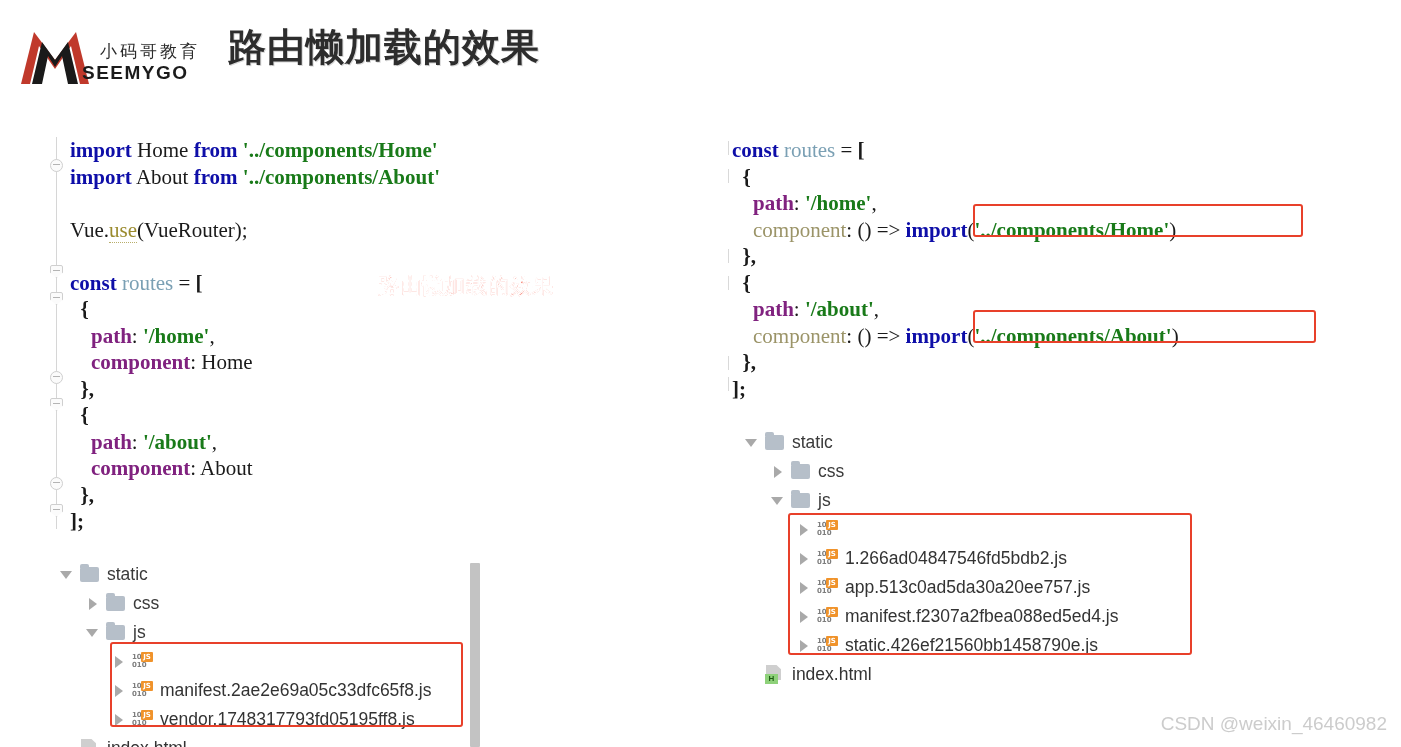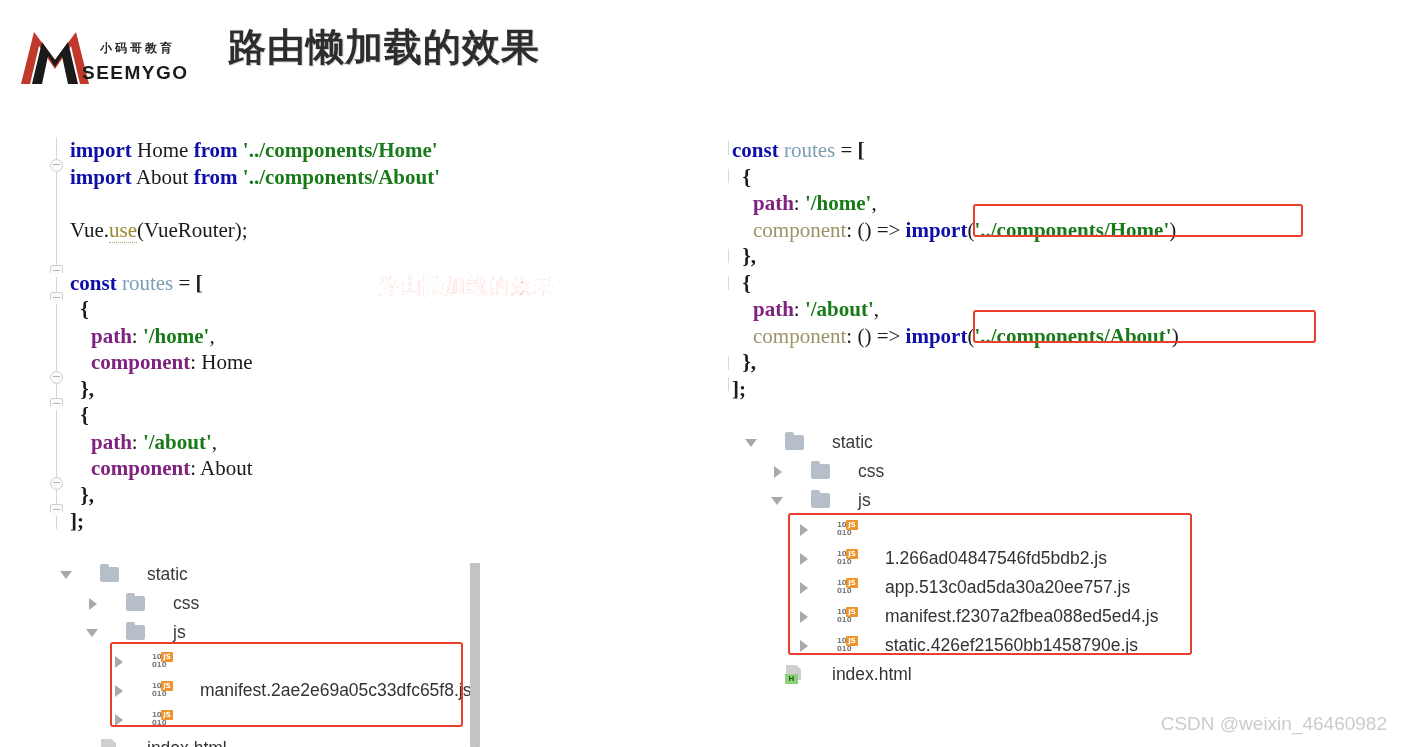--- a/index.html
+++ b/index.html
@@ -20,21 +20,21 @@
     width: 1401px; height: 105px;
   }
   #logo-wrap {
     position: absolute;
     left: 18px; top: 26px;
     width: 200px; height: 62px;
   }
   #logo-mark { position: absolute; left: 0; top: 0; width: 74px; height: 60px; }
   #logo-text-cn {
     position: absolute; left: 82px; top: 14px;
-    font-size: 12px; font-weight: bold; letter-spacing: 3px;
+    font-size: 17px; font-weight: normal; letter-spacing: 3px;
     color: #2b2b2b; white-space: nowrap;
     font-family: "DejaVu Sans", sans-serif;
   }
   #logo-text-en {
     position: absolute; left: 64px; top: 36px;
     font-size: 19px; font-weight: bold; letter-spacing: 1.5px;
     color: #1b1b1b; white-space: nowrap;
     font-family: "Liberation Sans", sans-serif;
   }
   #page-title {
@@ -132,21 +132,20 @@
     font-family: "Liberation Sans", sans-serif;
     font-size: 17.5px;
     color: #3a3a3a;
   }
   .tree-row {
     position: relative;
     height: 29px;
     display: flex;
     align-items: center;
     white-space: nowrap;
-    gap: 20px;
   }
   .tri {
     width: 13px; height: 13px;
     margin-right: 7px;
     flex: 0 0 auto;
     position: relative;
   }
   .tri.right::before {
     content: "";
     position: absolute; left: 3px; top: 1px;
@@ -314,20 +313,21 @@
         <span class="badge">JS</span>
       </span>
       <span class="tree-label file">manifest.2ae2e69a05c33dfc65f8.js</span>
     </div>
     <div class="tree-row" style="padding-left: 52px;">
       <span class="tri right"></span>
       <span class="js-ico">
         <span class="bits">10<br>010</span>
         <span class="badge">JS</span>
       </span>
+      <span class="tree-label file">vendor.1748317793fd05195ff8.js</span>
     </div>
     <div class="tree-row" style="padding-left: 0px;">
       <span class="tri none"></span>
       <span class="html-ico">
         <span class="page"></span>
       </span>
       <span class="tree-label file">index.html</span>
     </div>
   </div>
 <div class="red-box" style="left:110px; top:642px; width:353px; height:85px;"></div>

